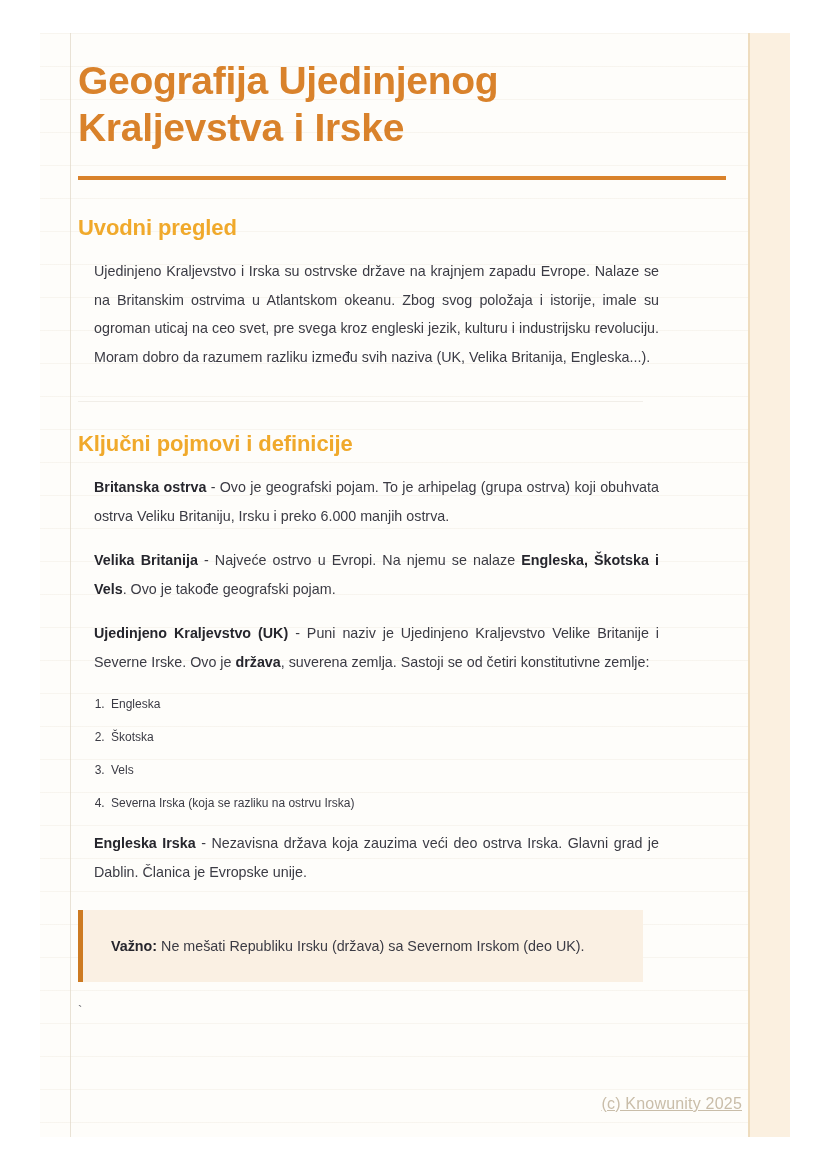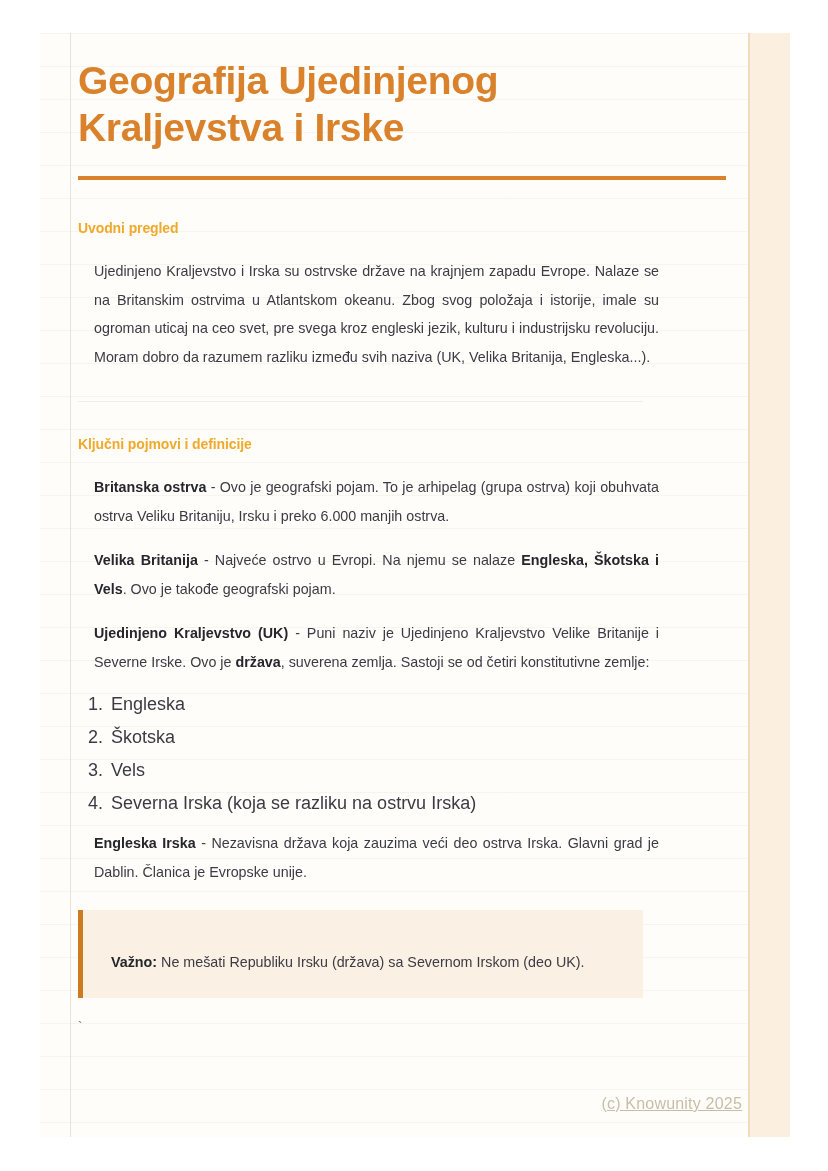--- a/index.html
+++ b/index.html
@@ -95,21 +95,21 @@
   .title-rule {
     width: 648px;
     height: 4px;
     background: #d9822b;
     margin-top: 25px;
   }
 
   .section-heading {
     margin: 0;
     font-family: "Liberation Sans Narrow", "Liberation Sans", sans-serif;
-    font-size: 14px;
+    font-size: 22px;
     line-height: 26px;
     font-weight: 700;
     letter-spacing: -0.1px;
     color: #f0a92b;
   }
   .sh-intro { margin-top: 35px; }
   .sh-terms { margin-top: 29px; }
 
   p.body {
     margin: 16px;
@@ -131,37 +131,37 @@
     height: 1px;
     background: #f1eee8;
     margin-top: 30px;
   }
 
   ol.num-list {
     margin: 18px 0 0 0;
     padding-left: 30px;
     width: 520px;
     list-style: decimal;
-    font-size: 18px;
+    font-size: 12px;
     color: #3b3b44;
   }
   ol.num-list li {
     line-height: 20px;
     margin-bottom: 13px;
     padding-left: 3px;
   }
 
   .callout {
     position: relative;
     width: 565px;
     margin-top: 24px;
     background: #faf0e3;
     border-left: 5px solid #cd7a21;
     box-sizing: border-box;
-    padding: 38px 24px 22px 28px;
+    padding: 22px 24px 22px 28px;
   }
   .callout p {
     margin: 0;
     font-size: 14.3px;
     line-height: 28px;
     color: #3b3b44;
     text-align: justify;
   }
   .callout b { font-weight: 700; color: #26262d; }
 

